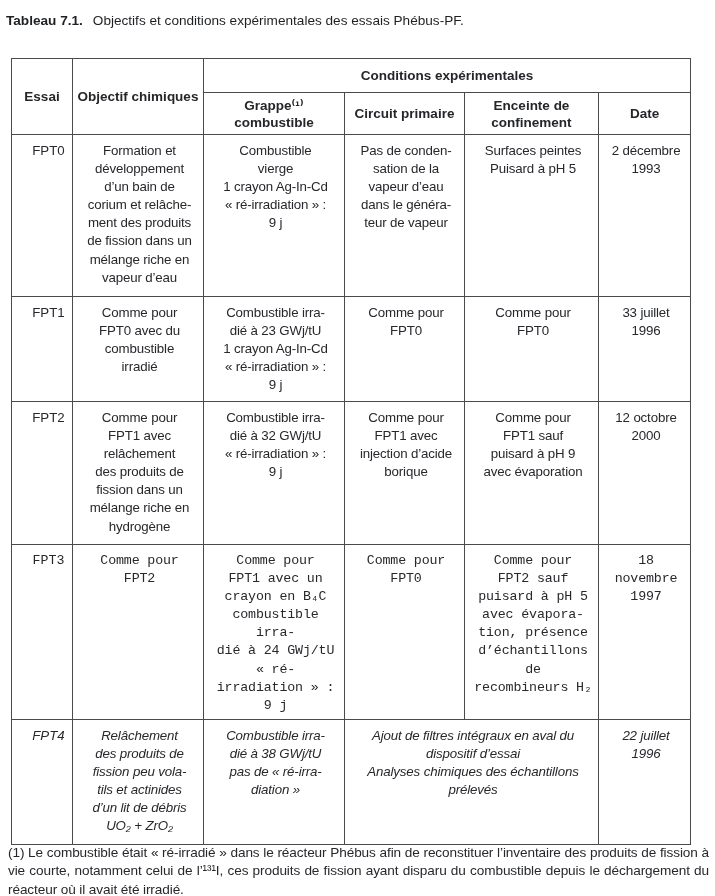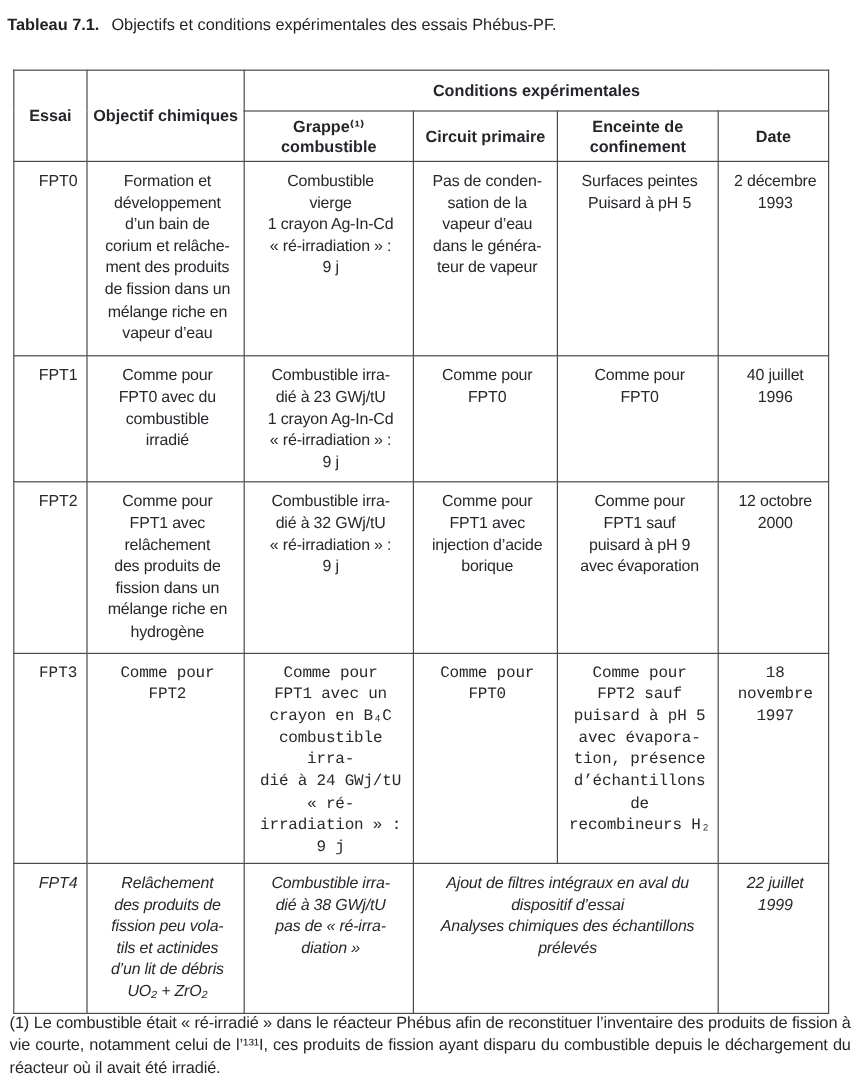--- a/index.html
+++ b/index.html
@@ -115,21 +115,21 @@
 irradié</td>
       <td>Combustible irra-
 dié à 23 GWj/tU
 1 crayon Ag-In-Cd
 « ré-irradiation » :
 9 j</td>
       <td>Comme pour
 FPT0</td>
       <td>Comme pour
 FPT0</td>
-      <td>40 juillet
+      <td>33 juillet
 1996</td>
     </tr>
 
     <tr class="r2">
       <td class="essai">FPT2</td>
       <td>Comme pour
 FPT1 avec
 relâchement
 des produits de
 fission dans un
@@ -185,20 +185,20 @@
 UO₂ + ZrO₂</td>
       <td>Combustible irra-
 dié à 38 GWj/tU
 pas de « ré-irra-
 diation »</td>
       <td colspan="2">Ajout de filtres intégraux en aval du
 dispositif d’essai
 Analyses chimiques des échantillons
 prélevés</td>
       <td>22 juillet
-1999</td>
+1996</td>
     </tr>
   </tbody>
     </table>
 
   <p class="footnote">(1) Le combustible était « ré-irradié » dans le réacteur Phébus afin de reconstituer l’inventaire des produits de fission à vie courte, notamment celui de l’¹³¹I, ces produits de fission ayant disparu du combustible depuis le déchargement du réacteur où il avait été irradié.</p>
 
 </div>
 
 </body></html>

